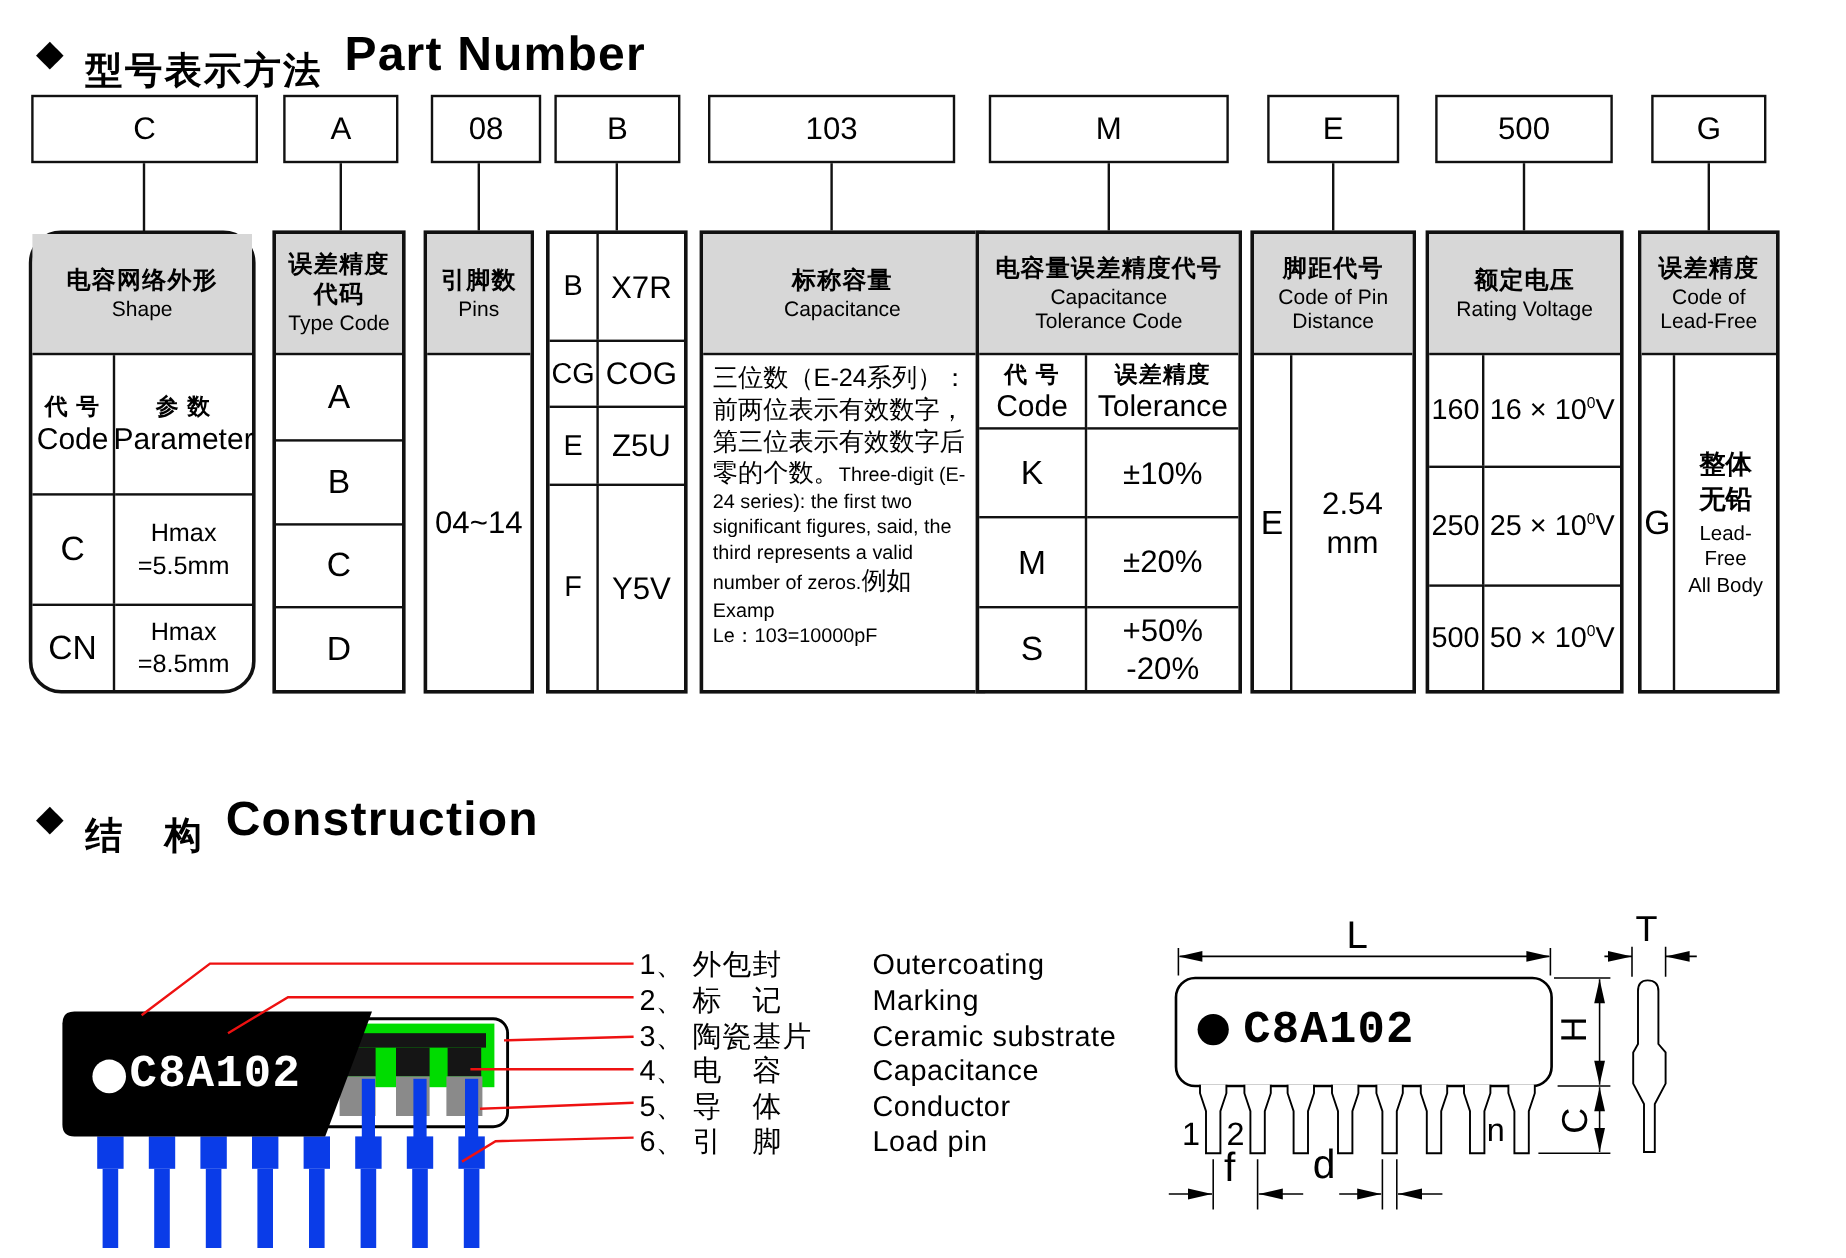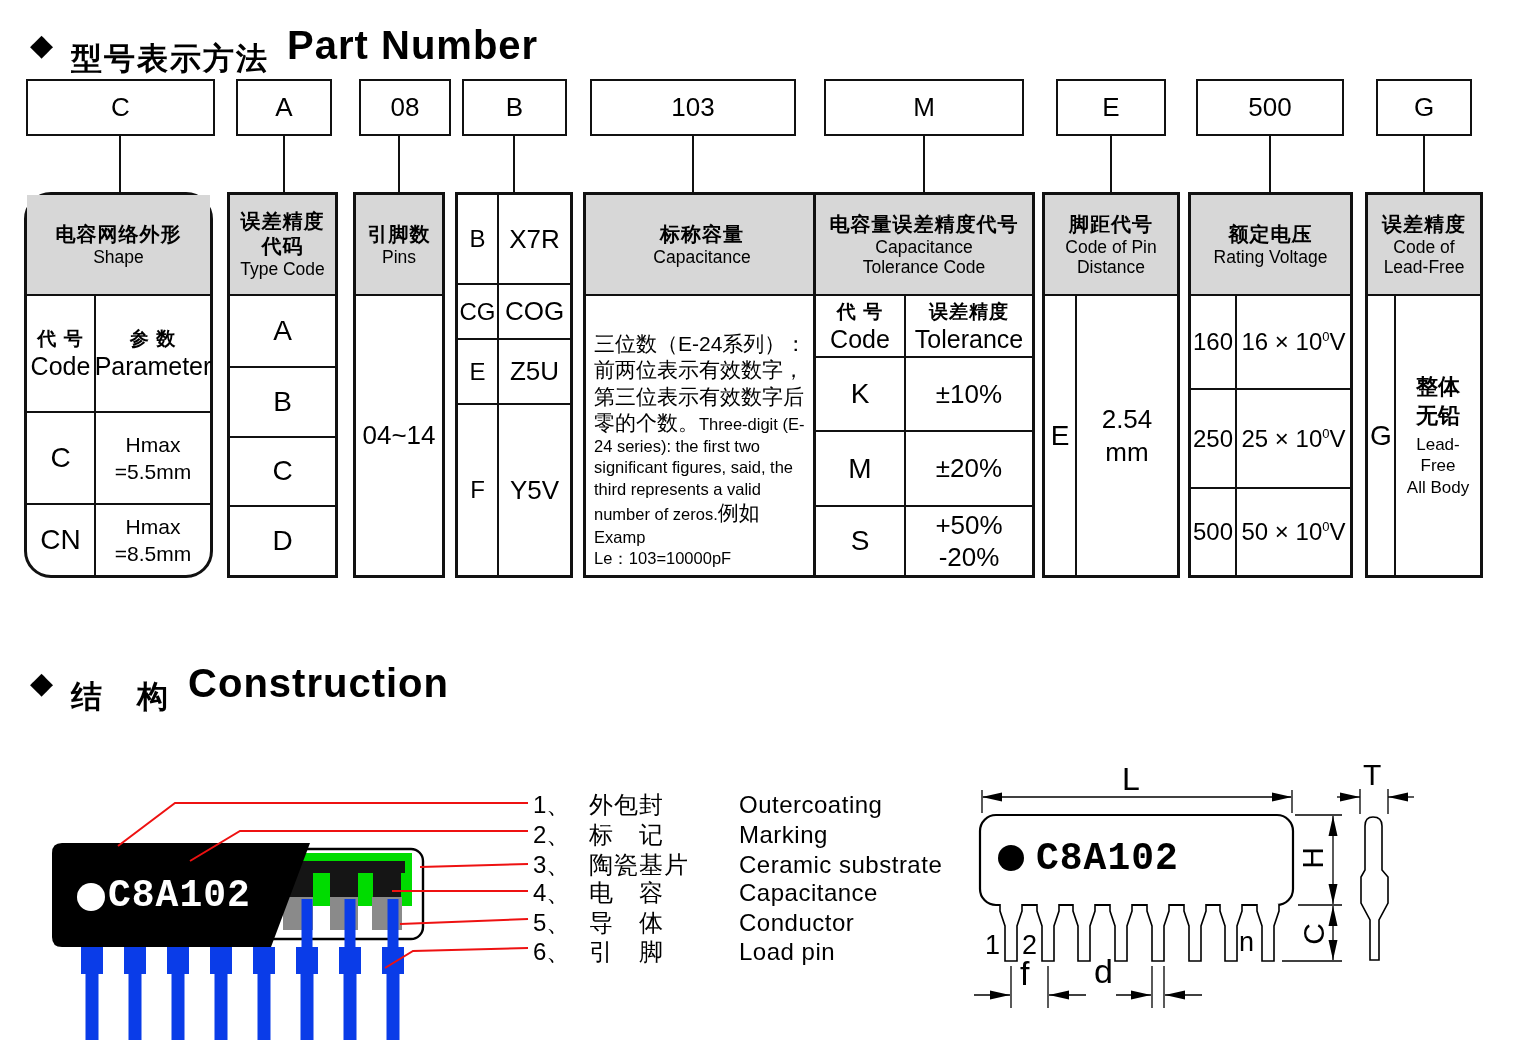--- a/index.html
+++ b/index.html
@@ -65,21 +65,21 @@
     font-weight:700;font-size:38px;letter-spacing:1px;
   }
   .mark-right{
     position:absolute;left:1036px;top:837px;color:#000;
     font-family:"Liberation Mono","DejaVu Sans Mono",monospace;
     font-weight:700;font-size:38px;letter-spacing:1px;
   }
   .clabels{position:absolute;left:533px;top:0;width:420px;}
   .clrow{position:absolute;display:flex;font-size:24px;line-height:1.1;white-space:pre;}
   .clrow .num{width:44px;}
-  .clrow .lzh{width:150px;letter-spacing:1px;margin-left:12px;}
+  .clrow .lzh{width:150px;letter-spacing:1px;}
   .clrow .len{letter-spacing:0.5px;}
   .dim{position:absolute;font-size:32px;line-height:1;}
   .dim-rot{transform:rotate(-90deg);transform-origin:center;}
   .pinlab{position:absolute;font-size:27px;line-height:1;}
 </style>
 </head>
 <body>
 
 <div class="canvas">
 
@@ -162,21 +162,21 @@
       <div class="c val">X7R</div>
       <div class="c br bt code-sm">CG</div>
       <div class="c bt val">COG</div>
       <div class="c br bt code-sm">E</div>
       <div class="c bt val">Z5U</div>
       <div class="c br bt code-sm">F</div>
       <div class="c bt val">Y5V</div>
     </div>
   </div>
 
-  <div class="tbl" style="left:583px;width:238px;gap:28px;">
+  <div class="tbl" style="left:583px;width:238px;">
     <div class="hd">
       <div class="hzh">标称容量</div>
       <div class="hen">Capacitance</div>
     </div>
     <div class="capbody">
       <span class="zh-run">三位数（E-24系列）：前两位表示有效数字，第三位表示有效数字后零的个数。</span><span>Three-digit (E-24 series): the first two significant figures, said, the third represents a valid number of zeros.</span><span class="zh-run">例如</span><span class="pre">
 Examp
 Le：103=10000pF</span>
     </div>
   </div>

